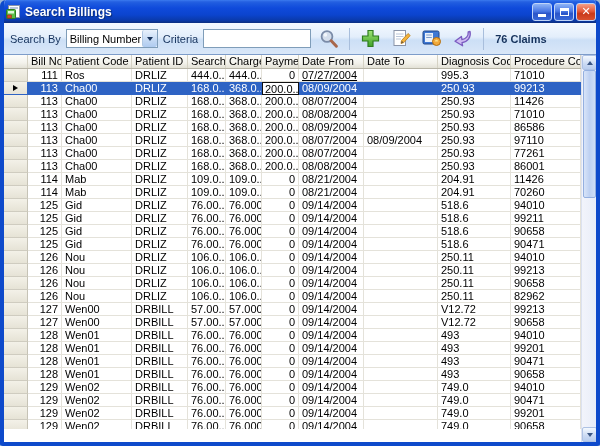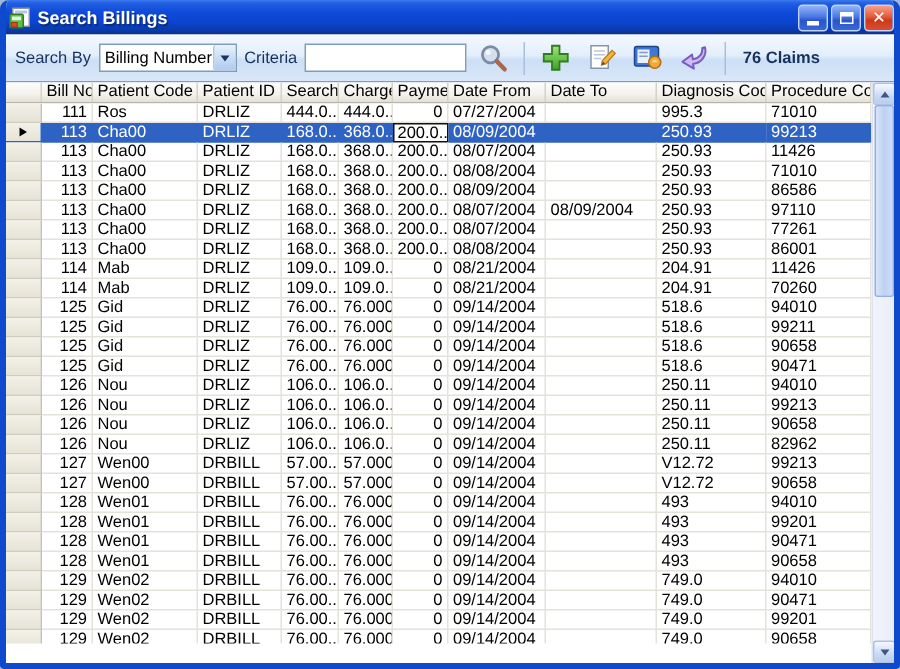--- a/index.html
+++ b/index.html
@@ -173,21 +173,21 @@
         </div>
       <div class="rows" id="rows">
           <div class="trow">
             <div class="tcell selcell" style="width: 24px;"></div>
             <div class="tcell al-r" style="width: 34px;">111</div>
             <div class="tcell" style="width: 70px;">Ros</div>
             <div class="tcell" style="width: 56px;">DRLIZ</div>
             <div class="tcell" style="width: 38px;">444.0...</div>
             <div class="tcell" style="width: 36px;">444.0...</div>
             <div class="tcell al-r" style="width: 37px;">0</div>
-            <div class="tcell" style="width: 65px;">07/27/2004</div>
+            <div class="tcell" style="width: 65px; text-decoration: underline;">07/27/2004</div>
             <div class="tcell" style="width: 74px;"></div>
             <div class="tcell" style="width: 73px;">995.3</div>
             <div class="tcell" style="width: 70px;">71010</div>
           </div>
           <div class="trow sel">
             <div class="tcell selcell" style="width: 24px;">
               <span class="rowmark"></span>
             </div>
             <div class="tcell al-r" style="width: 34px;">113</div>
             <div class="tcell" style="width: 70px;">Cha00</div>

